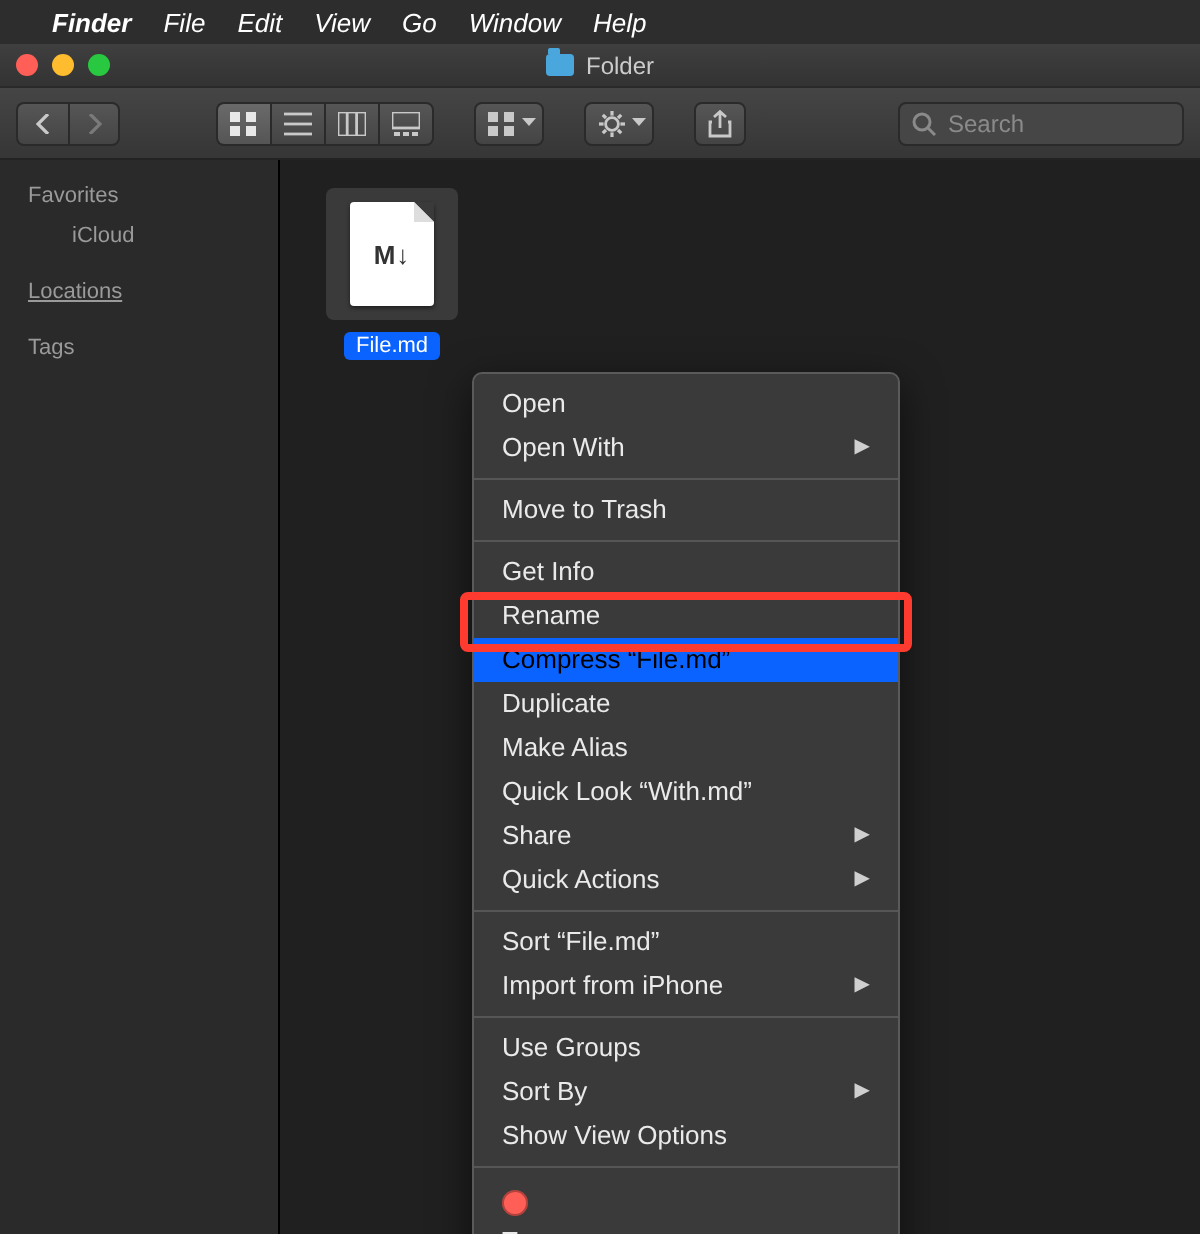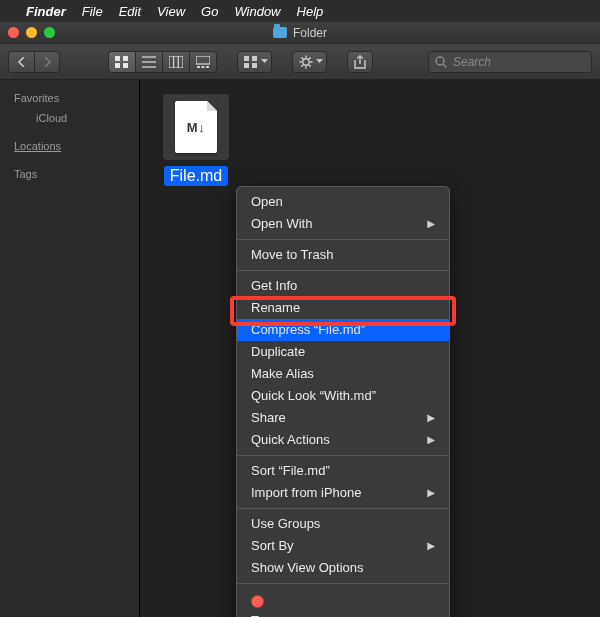--- a/index.html
+++ b/index.html
@@ -75,24 +75,24 @@
     padding:0 6px;
   }
   .tb-btn.active{background:linear-gradient(#6a6a6a,#555);}
   .tb-group .tb-btn{border-radius:0;border-right-width:0;}
   .tb-group .tb-btn:first-child{border-top-left-radius:4px;border-bottom-left-radius:4px;}
   .tb-group .tb-btn:last-child{border-top-right-radius:4px;border-bottom-right-radius:4px;border-right-width:1px;}
   .tb-btn.solo{border-radius:4px;border-right-width:1px;}
   .spacer{flex:0 0 4px;}
   .flexgrow{flex:1;}
   .searchbox{
-    width:164px;height:22px;
+    width:143px;height:22px;
     background:#464646;border:1px solid #2a2a2a;border-radius:4px;
     display:flex;align-items:center;gap:6px;padding:0 6px;
-    color:#8a8a8a;font-size:12px;font-style:italic;
+    color:#8a8a8a;font-size:12px;
   }
   .searchbox svg{flex:0 0 auto;}
   
   svg{display:block;}
   
   .body{flex:1;display:flex;min-height:0;}
   .sidebar{
     width:var(--sidebar-w);
     background:#2a2a2a;
     border-right:1px solid #000;
@@ -119,41 +119,41 @@
     width:42px;height:52px;background:#fff;border-radius:2px;
     position:relative;display:flex;align-items:center;justify-content:center;
     box-shadow:0 1px 2px rgba(0,0,0,.5);
   }
   .page:before{content:"";position:absolute;top:0;right:0;width:0;height:0;
     border-left:10px solid transparent;border-top:10px solid #3a3a3a;}
   .page:after{content:"";position:absolute;top:0;right:0;width:0;height:0;
     border-left:10px solid #ddd;border-top:10px solid transparent;}
   .md-label{font-size:13px;font-weight:700;color:#333;letter-spacing:.5px;}
   .fname{
-    font-size:16px;color:#fff;background:#0a63ff;
+    font-size:11px;color:#fff;background:#0a63ff;
     padding:1px 6px;border-radius:3px;white-space:nowrap;
   }
   
   .ctx{
     position:absolute;
     left:236px;top:164px;
     width:214px;
     background:var(--bg-menu);
     border:1px solid #5a5a5a;
     border-radius:5px;
     box-shadow:0 6px 20px rgba(0,0,0,.6);
     padding:4px 0;
     font-size:13px;color:#eaeaea;
   }
   .ctx-item{
     display:flex;align-items:center;justify-content:space-between;
     padding:2px 14px;line-height:18px;
     white-space:nowrap;
   }
-  .ctx-item.hi{background:var(--bg-menu-hi);color:#e5e5e5;}
+  .ctx-item.hi{background:var(--bg-menu-hi);color:#000000;}
   .ctx-sep{height:1px;background:var(--sep);margin:4px 0;}
   .sub-arrow{font-size:10px;color:#cfcfcf;}
   .tag-dot{width:13px;height:13px;border-radius:50%;background:#ff5f57;
     box-shadow:0 0 0 1px rgba(0,0,0,.3) inset;margin:3px 0 1px;}
   .tag-row{display:flex;flex-direction:column;align-items:flex-start;gap:4px;padding:4px 14px 2px;}
   
   .red-callout{
     position:absolute;
     left:230px;top:274px;
     width:226px;height:30px;

